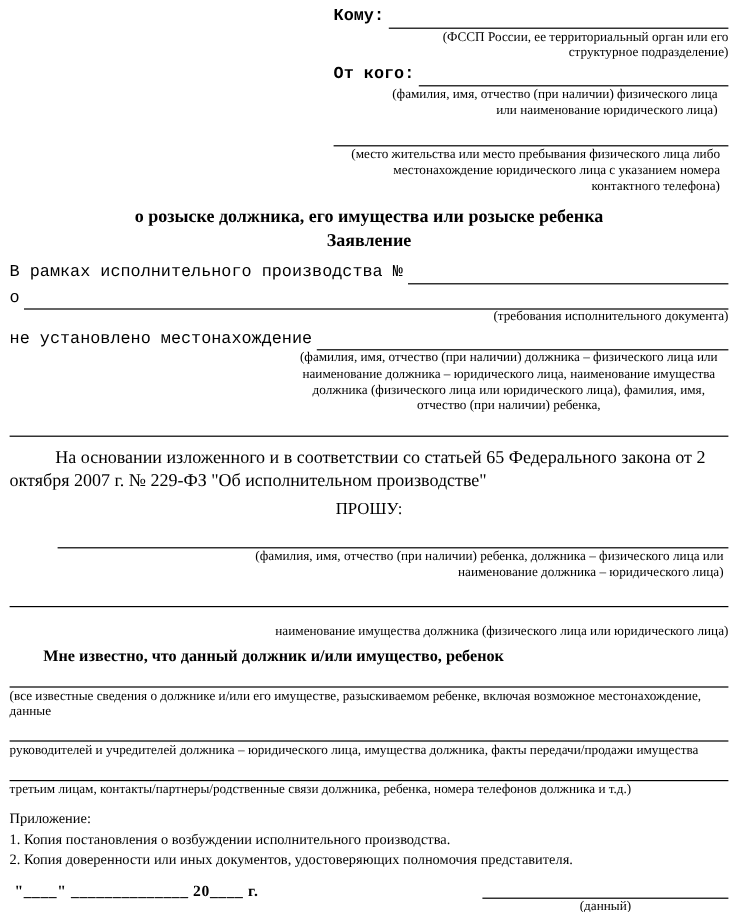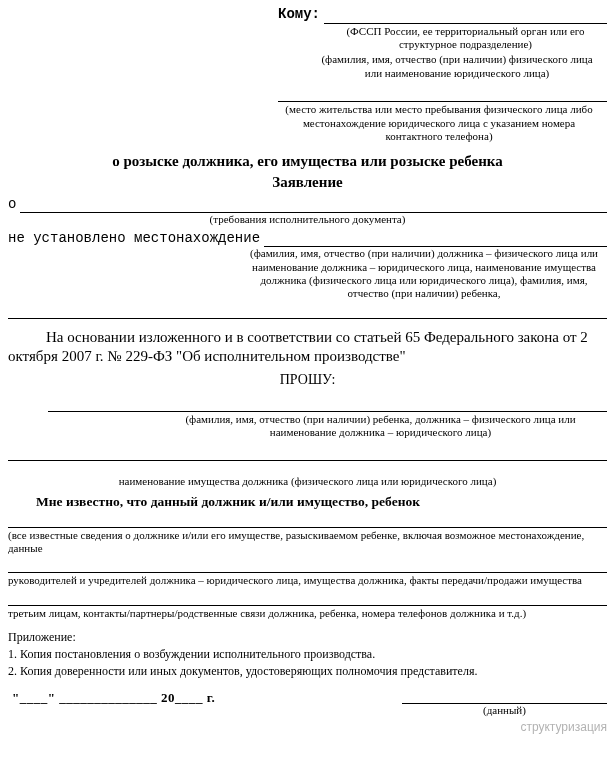--- a/index.html
+++ b/index.html
@@ -11,21 +11,21 @@
     font-family:"Liberation Serif","DejaVu Serif",serif;
     color:#000;
     font-size:14px;
     overflow:hidden;
   }
   .row { display:flex; align-items:flex-end; }
   .row .lbl { white-space:nowrap; line-height:1.25;font-family:Liberation Mono, monospace; }
   .fill { flex:1; border-bottom:1px solid #000; height:17px; margin-left:4px; }
   .fill:first-child { margin-left:0; }
   .full-line { border-bottom:1px solid #000; height:15px; }
-  .caption { font-size:11px; line-height:1.22; text-align:center; }
+  .caption { font-size:11px; line-height:1.22; text-align:right; }
   .bold { font-weight:700; }
 
   .header { margin-left:270px; }
   .cap-to   { margin:1px 0 2px 46px; }
   .cap-from { margin:1px 0 2px 38px; max-width:282px; }
   .addr-row { margin-top:5px; }
   .cap-addr { margin-top:1px; max-width:322px; }
 
   .title { text-align:center; font-weight:700; font-size:15px; line-height:1.35; margin-top:8px; }
 
@@ -60,33 +60,41 @@
 
 <div class="page">
 
   <div class="header">
     <div class="row">
       <span class="lbl bold">Кому:</span>
       <span class="fill"></span>
     </div>
     <div class="caption cap-to">(ФССП России, ее территориальный орган или его структурное подразделение)</div>
 
+    <div class="row mt3">
+      <span class="lbl bold">От кого:</span>
+      <span class="fill"></span>
+    </div>
     <div class="caption cap-from">(фамилия, имя, отчество (при наличии) физического лица или наименование юридического лица)</div>
 
     <div class="row addr-row">
       <span class="fill"></span>
     </div>
     <div class="caption cap-addr">(место жительства или место пребывания физического лица либо местонахождение юридического лица с указанием номера контактного телефона)</div>
   </div>
 
   <div class="title">
     <div>о розыске должника, его имущества или розыске ребенка</div>
     <div>Заявление</div>
   </div>
 
+  <div class="row mt8">
+    <span class="lbl">В рамках исполнительного производства №</span>
+    <span class="fill"></span>
+  </div>
 
   <div class="row mt4">
     <span class="lbl">о</span>
     <span class="fill"></span>
   </div>
   <div class="caption">(требования исполнительного документа)</div>
 
   <div class="row mt3">
     <span class="lbl">не установлено местонахождение</span>
     <span class="fill"></span>

